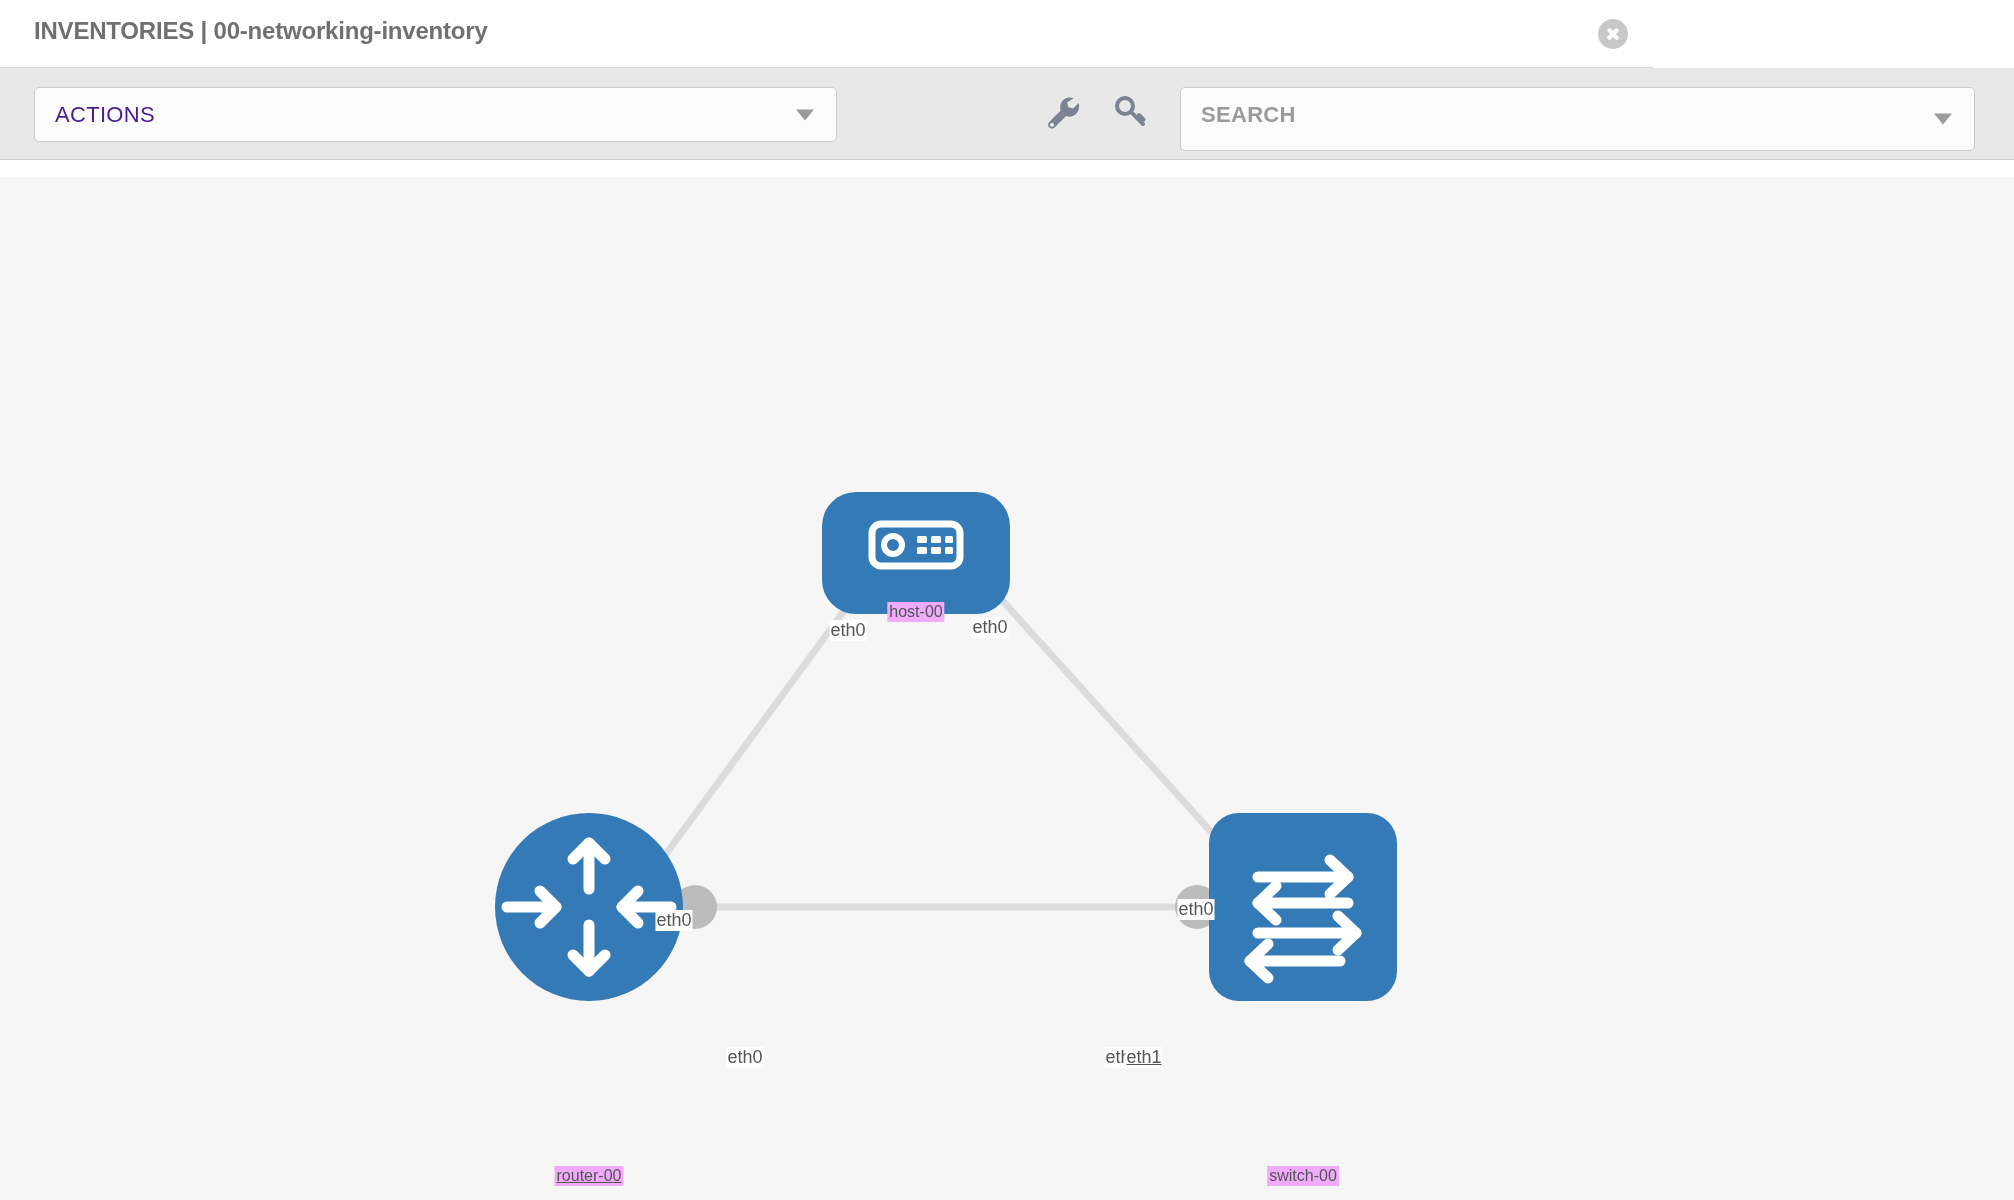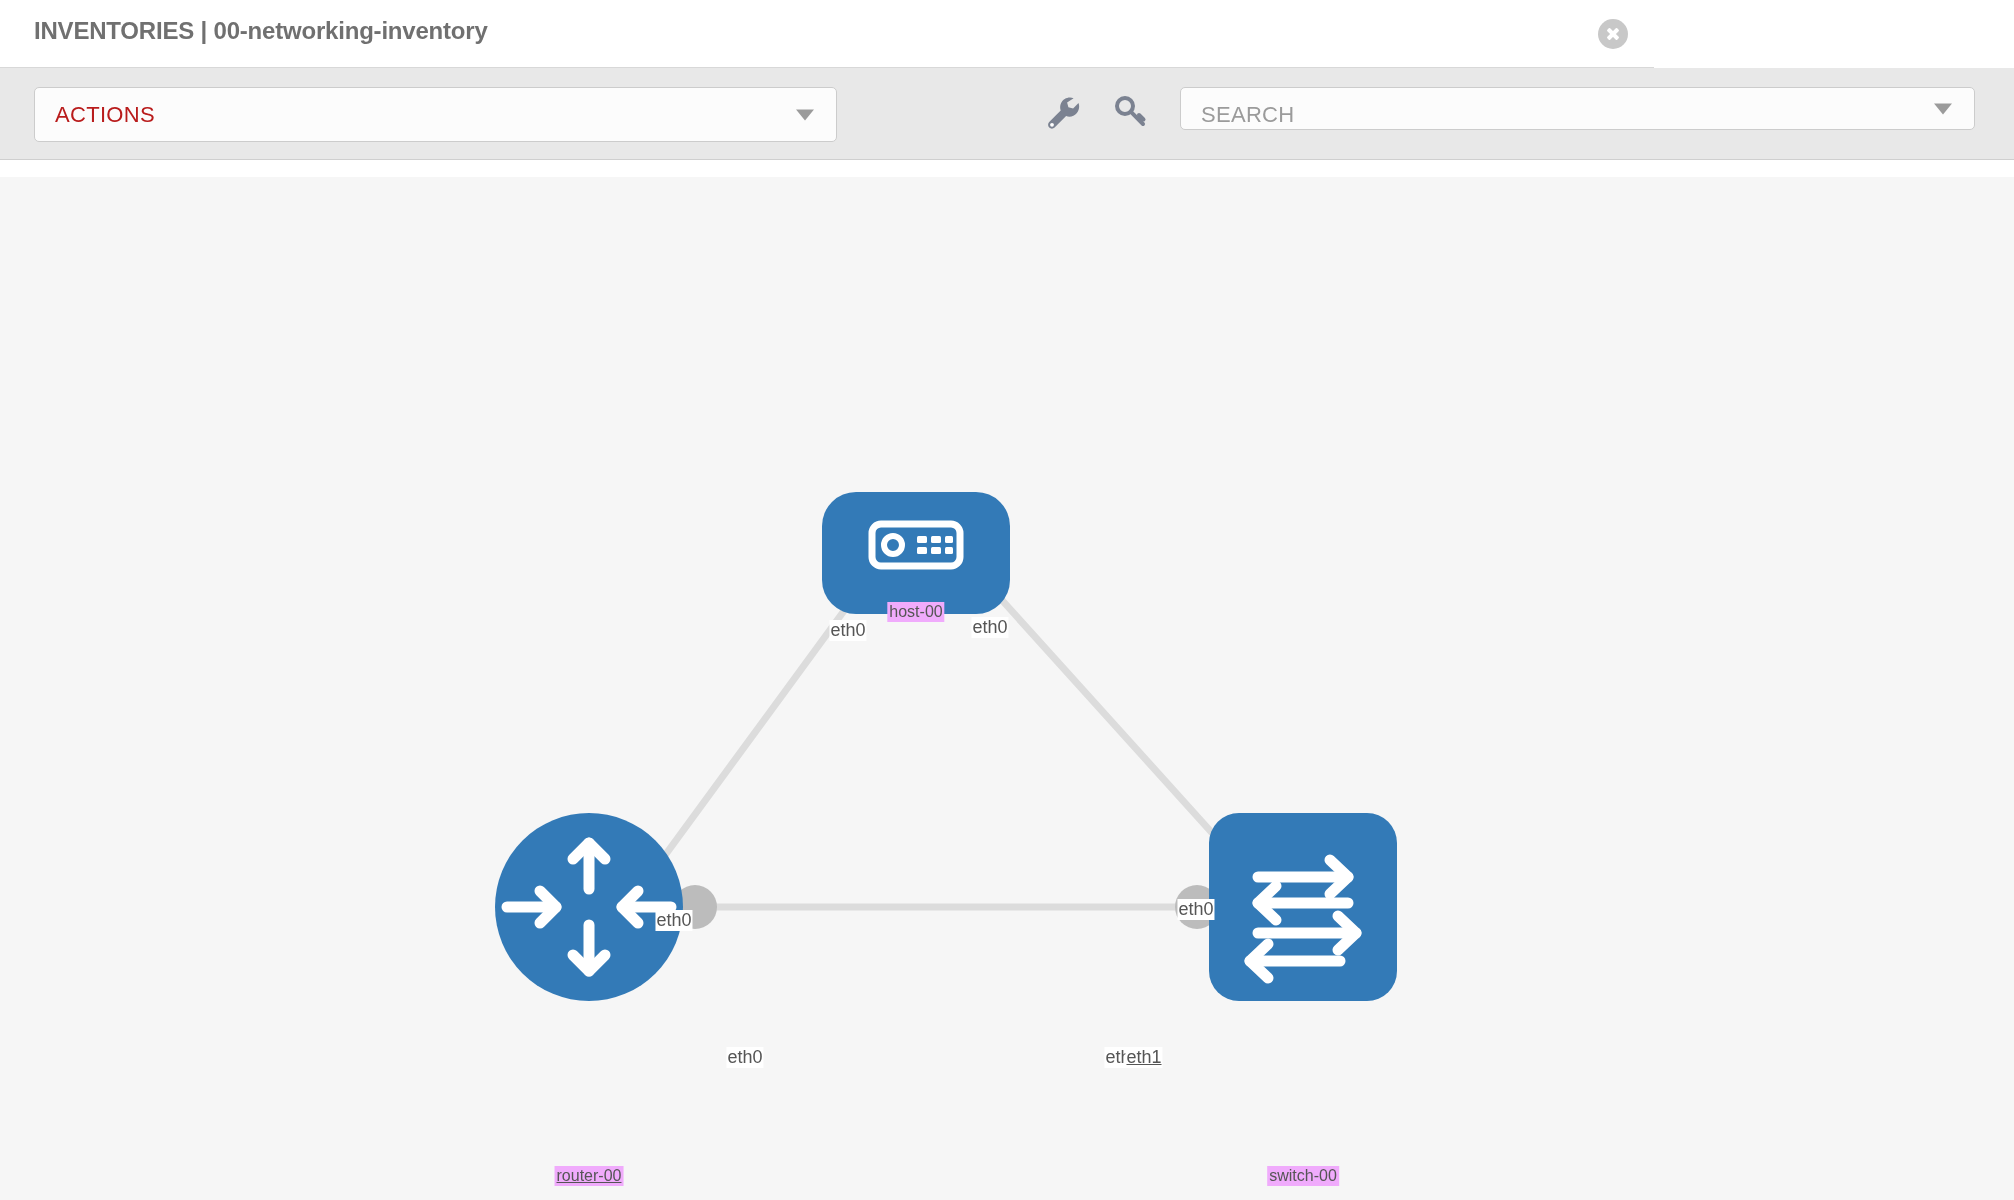--- a/index.html
+++ b/index.html
@@ -49,44 +49,45 @@
   }
   .actions-select {
     position: absolute; left: 34px; top: 19px;
     width: 803px; height: 55px;
     background: #fcfcfc;
     border: 1px solid #cccccc;
     border-radius: 5px;
   }
   .actions-select .lbl {
     position: absolute; left: 20px; top: 14px;
-    font-size: 22px; color: #b91c1c;
+    font-size: 22px; color: #4c1d95;
     letter-spacing: 0.3px;
   }
   .caret {
     position: absolute; right: 22px; top: 50%;
     transform: translateY(-50%);
     width: 0; height: 0;
     border-left: 9px solid transparent;
     border-right: 9px solid transparent;
     border-top: 11px solid #9b9b9b;
   }
   .tool-icon {
     position: absolute; top: 22px;
     width: 46px; height: 46px;
     cursor: pointer;
   }
   .tool-icon.wrench { left: 1040px; }
   .tool-icon.key    { left: 1108px; }
   .search-box {
     position: absolute; left: 1180px; top: 19px;
-    width: 795px; height: 43px;
+    width: 795px; height: 64px;
     background: #fcfcfc;
     border: 1px solid #cccccc;
     border-radius: 5px;
+    font-weight: bold;
   }
   .search-box .lbl {
     position: absolute; left: 20px; top: 14px;
     font-size: 22px; color: #9b9b9b;
     letter-spacing: 0.3px;
   }
 
   
   .canvas {
     position: absolute; left: 0; top: 161px;

